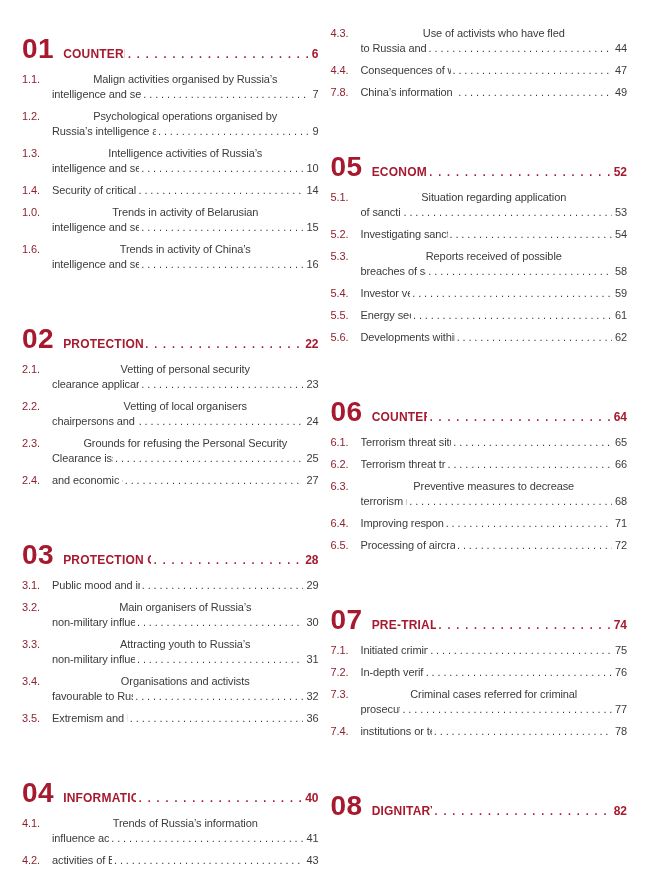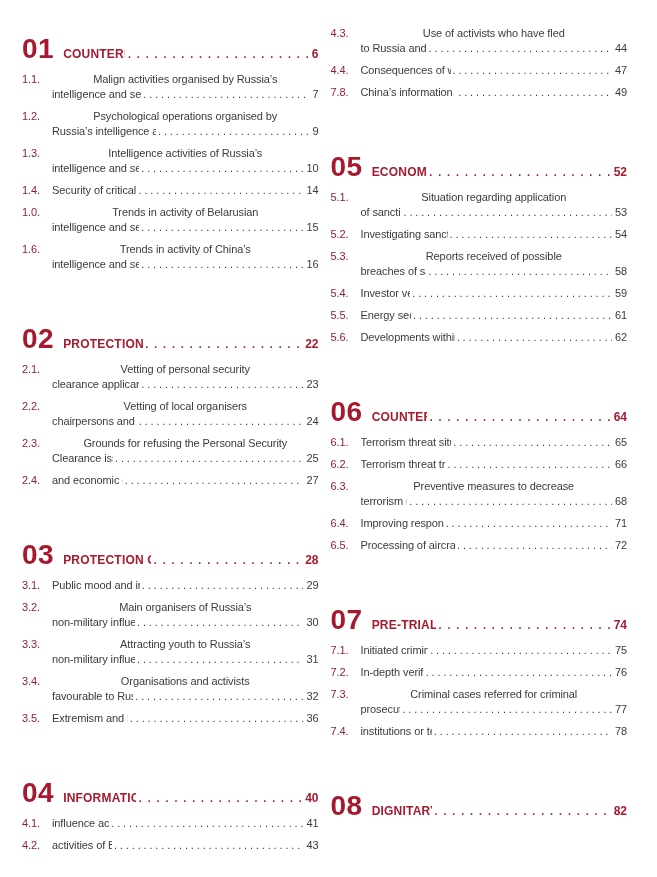--- a/index.html
+++ b/index.html
@@ -295,20 +295,21 @@
           <span class="sec-num">04</span>
           <span class="sec-line">
             <span class="sec-title">INFORMATION SPACE SECURITY</span>
             <span class="dots"></span>
             <span class="sec-page">40</span>
           </span>
         </div>
         <div class="item">
           <span class="item-num">4.1.</span>
           <span class="item-text">
+            <span class="t-line">Trends of Russia’s information</span>
             <span class="t-line last">
               <span class="lt">influence activities</span>
               <span class="dots"></span>
               <span class="pg">41</span>
             </span>
           </span>
         </div>
         <div class="item">
           <span class="item-num">4.2.</span>
           <span class="item-text">

